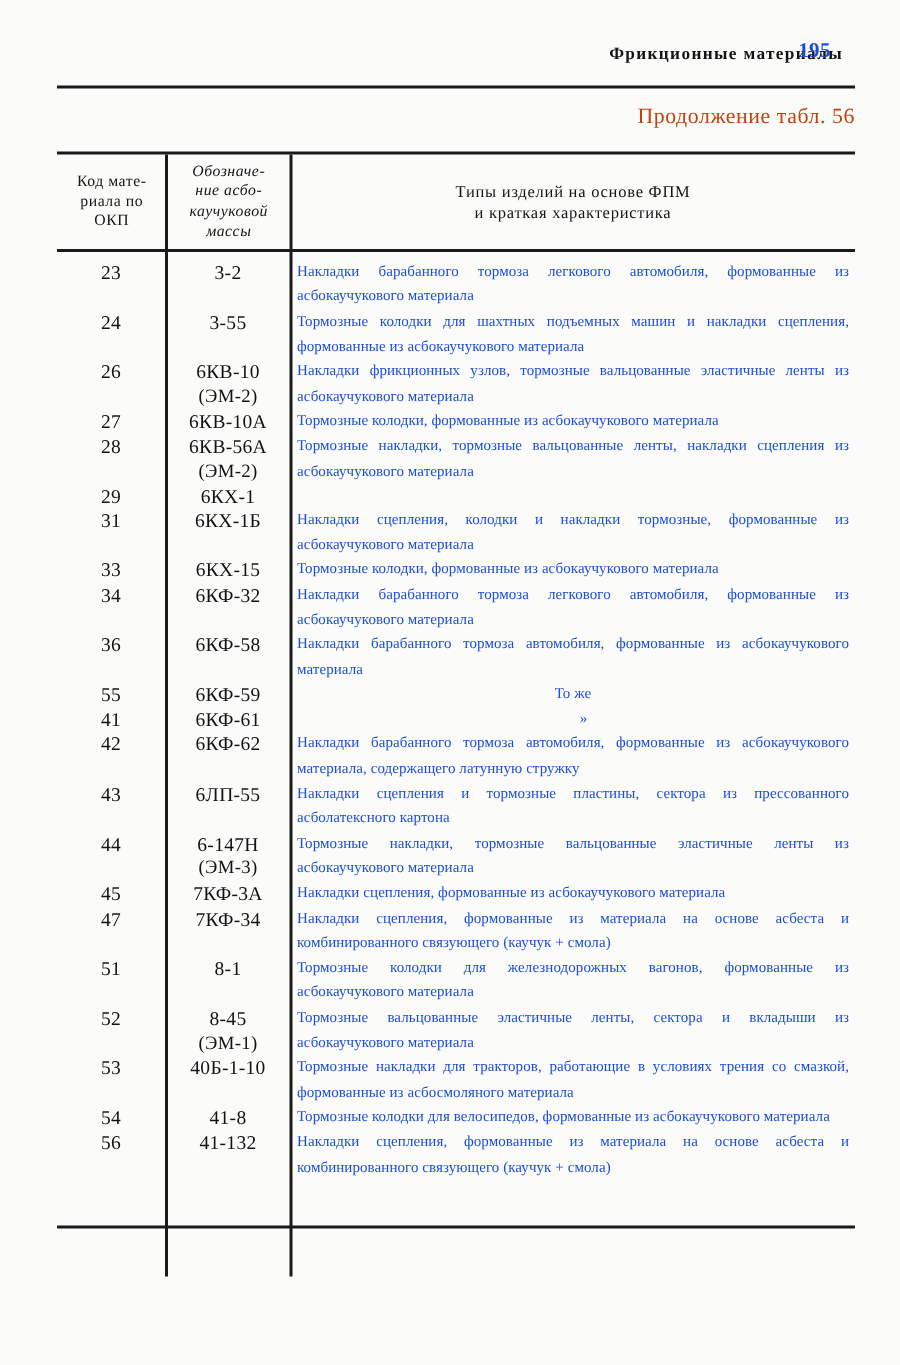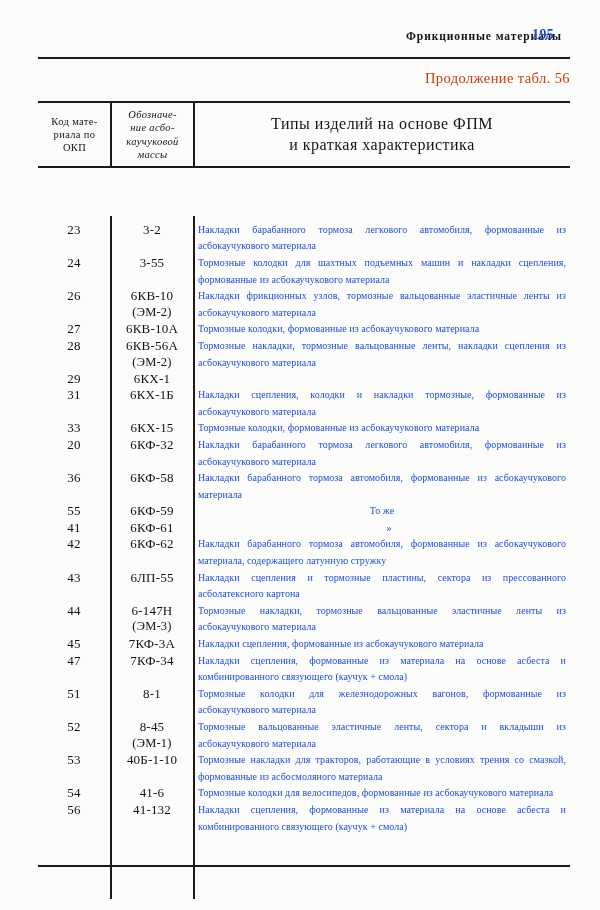--- a/index.html
+++ b/index.html
@@ -103,35 +103,34 @@
     line-height: 1.28;
     letter-spacing: 0.35px;
     color: #151515;
     padding: 0 3px;
     box-sizing: border-box;
   }
   .c1 { left: 0px;   width: 73px; }
   .c2 { left: 73px;  width: 83px; font-style: italic; }
   .c3 { left: 156px; width: 376px; }
 
-  .thead .c3 { font-size: 16px; letter-spacing: 0.5px; }
+  .thead .c3 { font-size: 11px; letter-spacing: 0.5px; }
 
   
   .vrule {
     position: absolute;
     width: 1.7px;
     background: #1a1a1a;
     top: 0;
   }
   .vrule-1 { left: 72px; }
   .vrule-2 { left: 155px; }
 
   .tbody {
     position: relative;
-    margin-top: 48px;
   }
   .row {
     position: relative;
     display: block;
     min-height: 16px;
   }
   .row-inner {
     position: relative;
     min-height: 16px;
   }
@@ -269,21 +268,21 @@
           </div>
           <div class="row">
             <div class="row-inner">
               <div class="code">33</div>
               <div class="desig"><span>6КХ-15</span></div>
               <div class="descr">Тормозные колодки, формованные из асбокаучукового материала</div>
             </div>
           </div>
           <div class="row">
             <div class="row-inner">
-              <div class="code">20</div>
+              <div class="code">34</div>
               <div class="desig"><span>6КФ-32</span></div>
               <div class="descr">Накладки барабанного тормоза легкового автомобиля, формованные из асбокаучукового материала</div>
             </div>
           </div>
           <div class="row">
             <div class="row-inner">
               <div class="code">36</div>
               <div class="desig"><span>6КФ-58</span></div>
               <div class="descr">Накладки барабанного тормоза автомобиля, формованные из асбокаучукового материала</div>
             </div>
@@ -354,21 +353,21 @@
           <div class="row">
             <div class="row-inner">
               <div class="code">53</div>
               <div class="desig"><span>40Б-1-10</span></div>
               <div class="descr">Тормозные накладки для тракторов, работающие в условиях трения со смазкой, формованные из асбосмоляного материала</div>
             </div>
           </div>
           <div class="row">
             <div class="row-inner">
               <div class="code">54</div>
-              <div class="desig"><span>41-6</span></div>
+              <div class="desig"><span>41-8</span></div>
               <div class="descr">Тормозные колодки для велосипедов, формованные из асбокаучукового материала</div>
             </div>
           </div>
           <div class="row">
             <div class="row-inner">
               <div class="code">56</div>
               <div class="desig"><span>41-132</span></div>
               <div class="descr">Накладки сцепления, формованные из материала на основе асбеста и комбинированного связующего (каучук + смола)</div>
             </div>
           </div>

